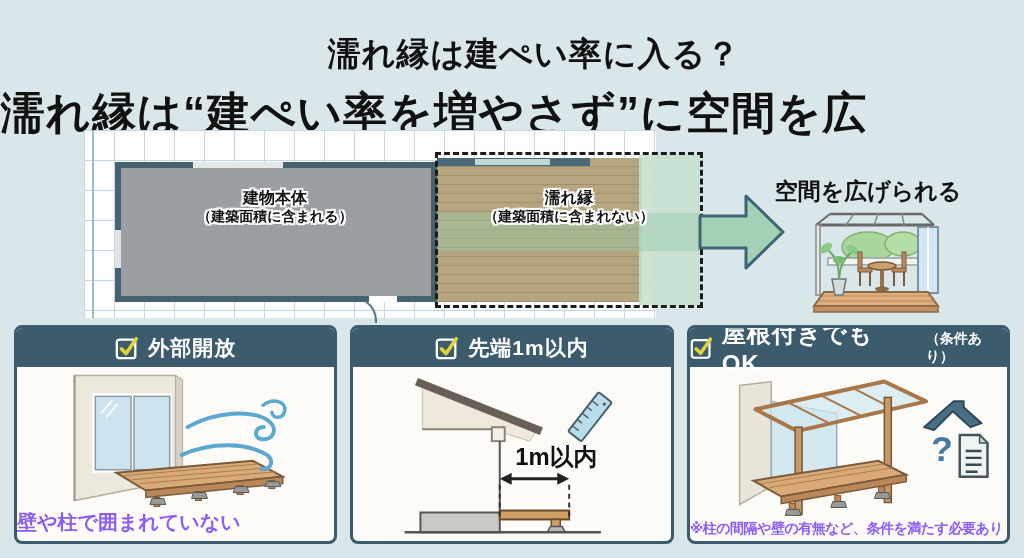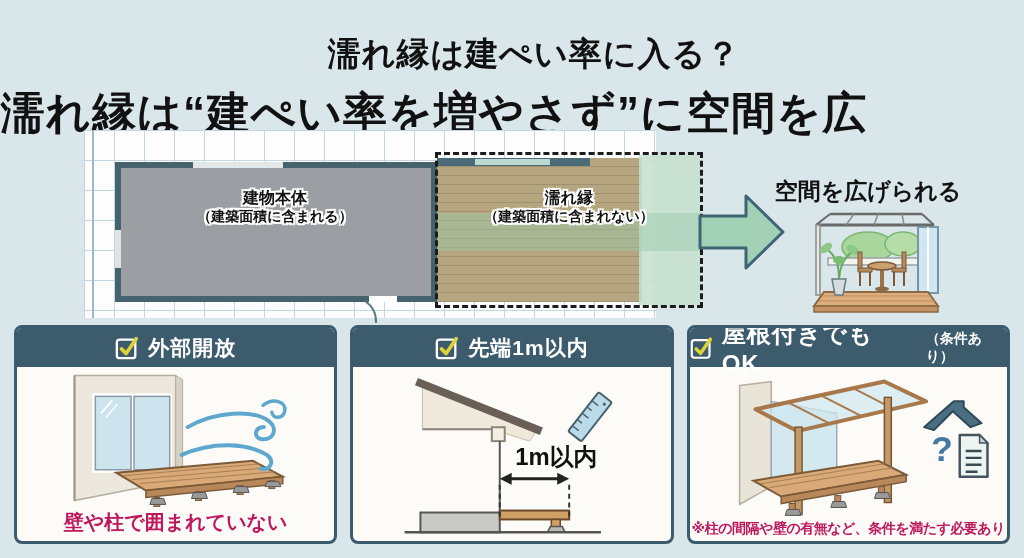--- a/index.html
+++ b/index.html
@@ -49,21 +49,21 @@
 
   
   .cards { position:absolute; left:14px; top:325px; width:996px; display:flex; gap:13px; }
   .card { flex:1; height:219px; background:#fcfbf7; border:3px solid #3c5b6c; border-radius:8px; overflow:hidden; }
   .card-header { height:39px; background:#3c5b6c; color:#fff; display:flex; align-items:center; justify-content:center; gap:9px; }
   .card-header .ht { font-size:21px; font-weight:bold; letter-spacing:1px; }
   .card-header .ht-note { font-size:14px; font-weight:bold; margin-left:13px; }
   .card3 .ht { font-size:24px; }
   .card-body { position:relative; height:177px; }
   .card-illu { position:absolute; left:0; top:2px; width:100%; }
-  .card-caption { position:absolute; left:0; bottom:8px; width:100%; text-align:center; font-size:20px; font-weight:bold; color:#be185d; }
+  .card-caption { position:absolute; left:0; bottom:8px; width:100%; font-size:20px; font-weight:bold; color:#8b5cf6; }
   .card-caption.small { font-size:14px; bottom:6px; letter-spacing:-0.5px; }
 </style>
 </head>
 <body>
 
 <div class="stage">
 
   <div class="title">
     <div class="title-l1">濡れ縁は建ぺい率に入る？</div>
     <div class="title-l2">濡れ縁は“建ぺい率を増やさず”に空間を広げられる</div>

